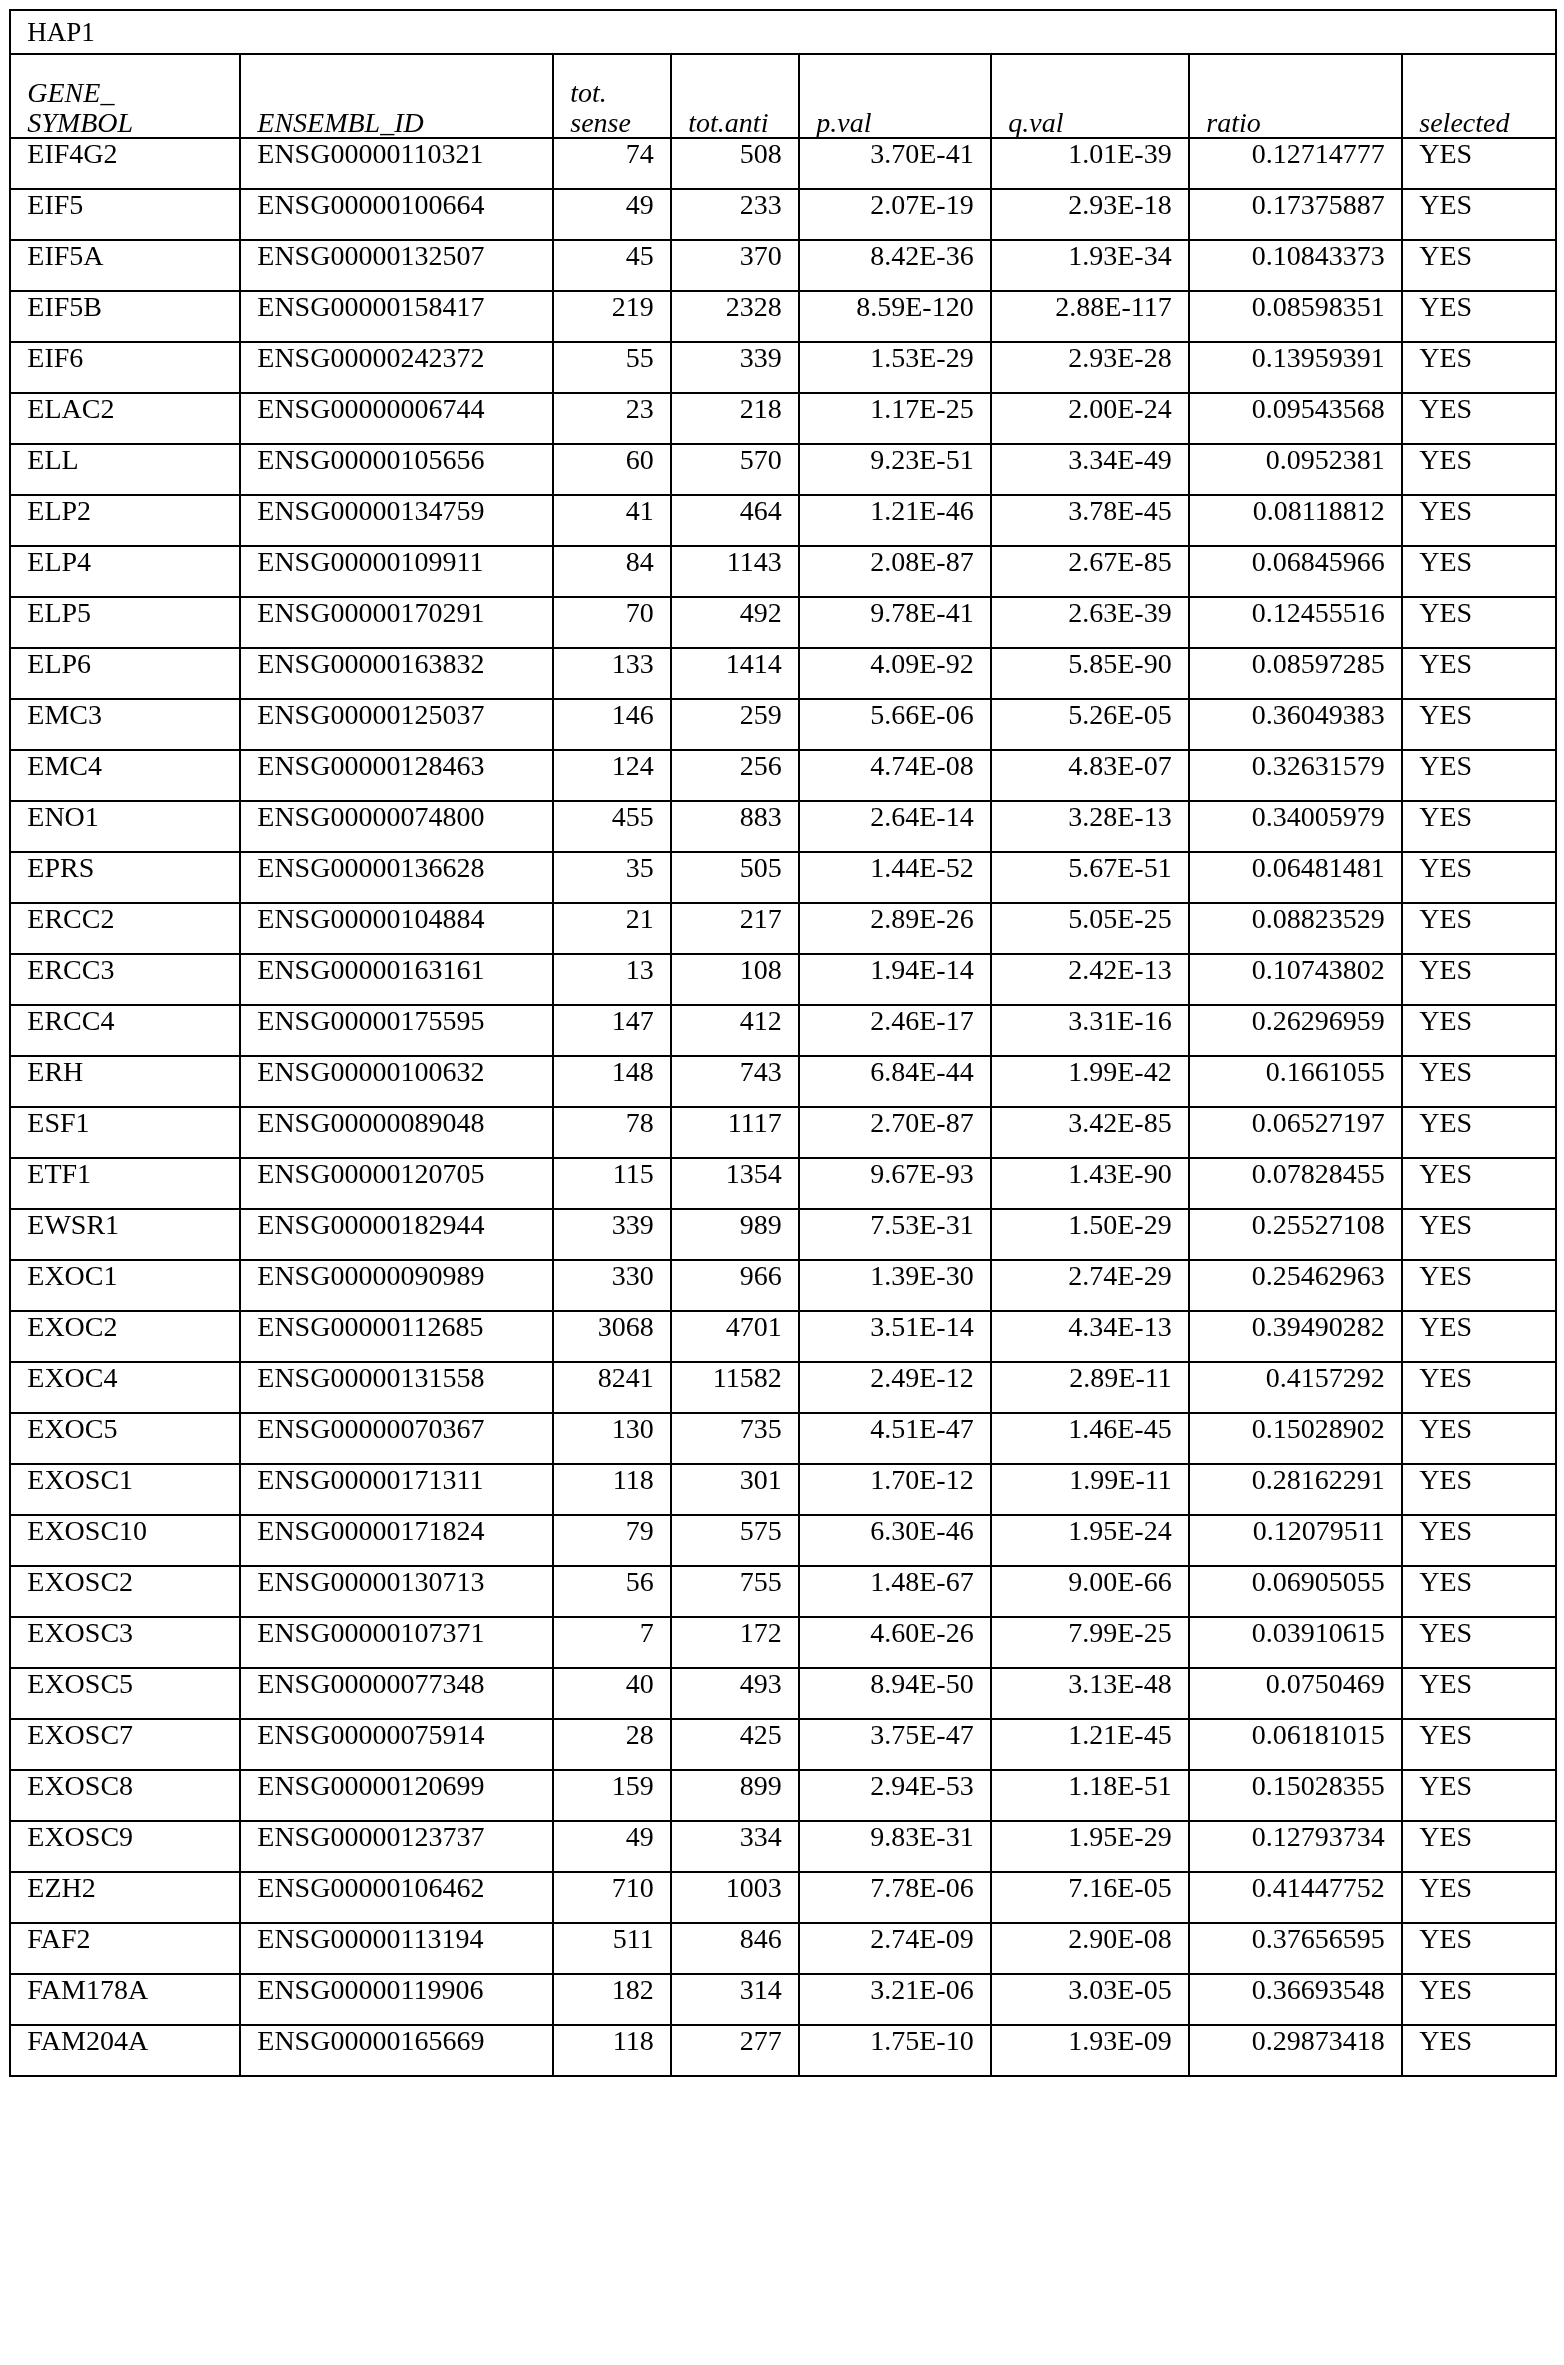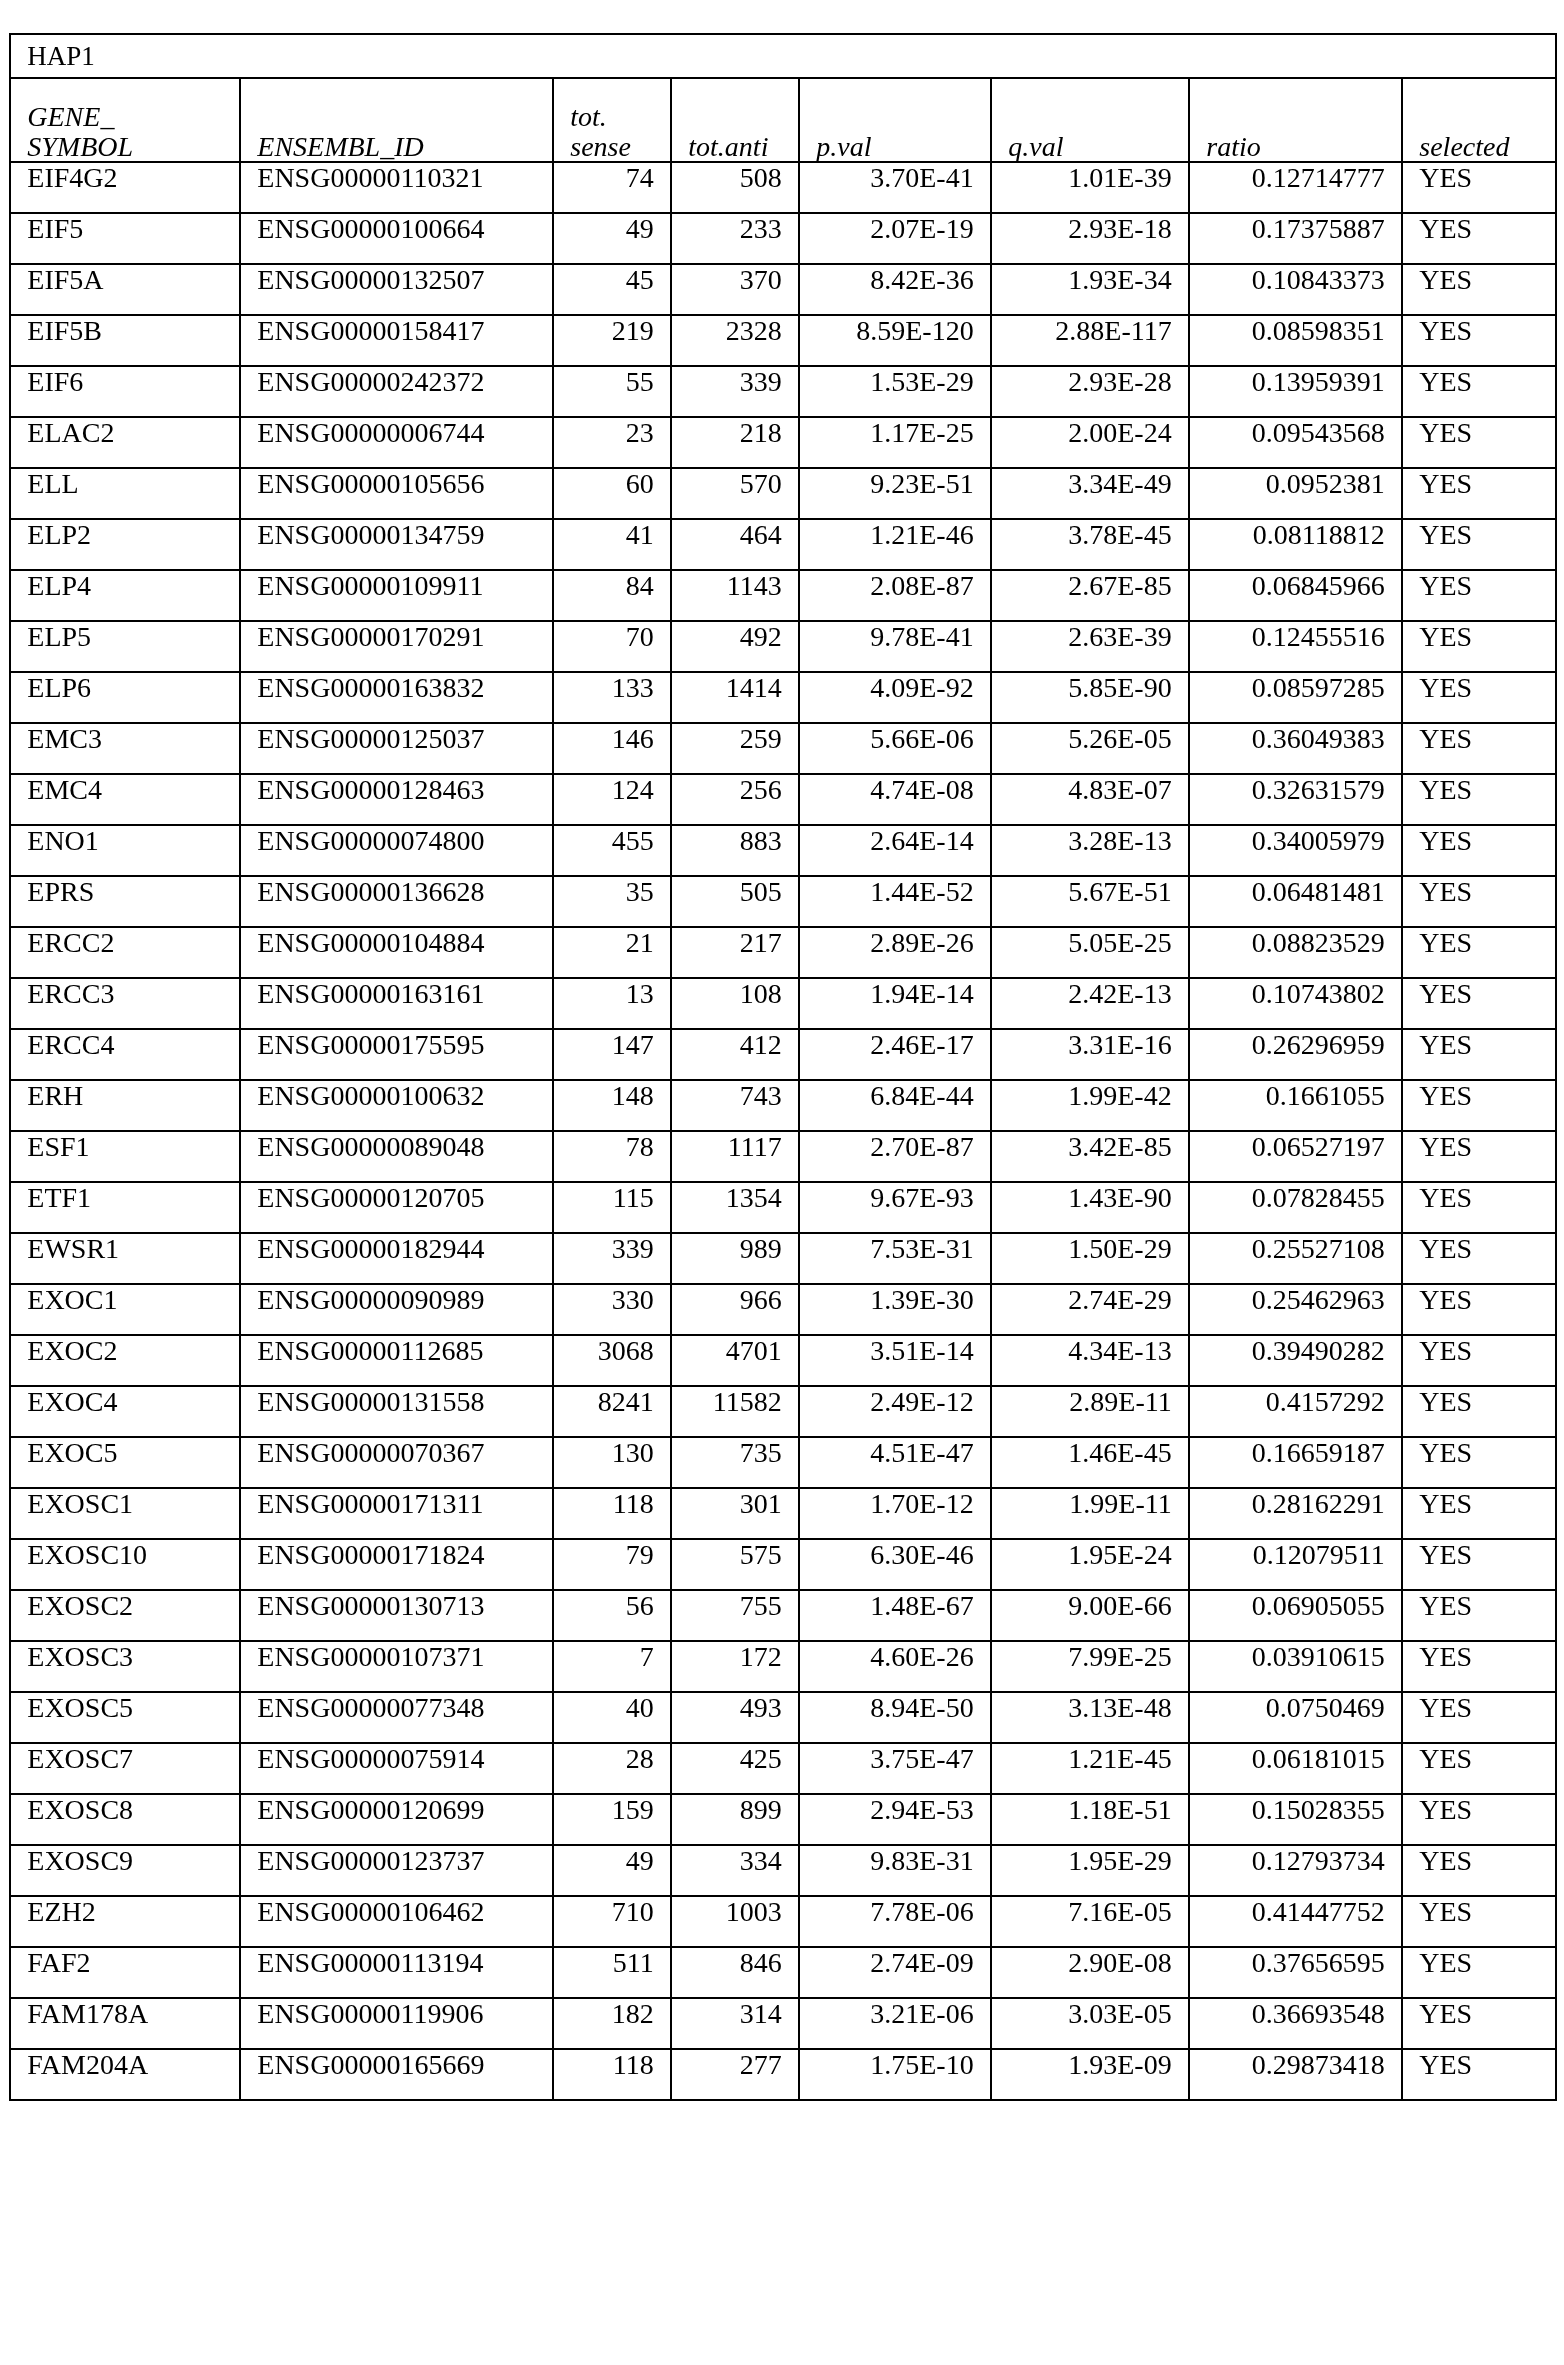--- a/index.html
+++ b/index.html
@@ -4,21 +4,20 @@
 <style>
   html, body { margin: 0; padding: 0; background: #ffffff; }
   body { width: 1565px; height: 2366px; position: relative; font-family: "Liberation Serif", "DejaVu Serif", serif; color: #000; }
   table.gene-table {
     position: absolute; left: 9px; top: 9px;
     width: 1546px;
     border-collapse: collapse;
     table-layout: fixed;
     font-size: 28px;
     line-height: 1.05;
-    margin-top: 24px;
   }
   table.gene-table td, table.gene-table th {
     border: 2.4px solid #000;
     padding: 0 16.3px 0 16.3px;
     font-weight: normal;
   }
   .title-row th { height: 42px; text-align: left; font-weight: bold; vertical-align: middle; font-size: 27px; padding-left: 16.3px; }
   .header-row th { height: 82px; vertical-align: bottom; text-align: left; padding-bottom: 9.8px; font-style: italic; }
   .data-row td { height: 49px; vertical-align: top; padding-top: 4.9px; white-space: nowrap; }
   td.num { text-align: right; }
@@ -336,21 +335,21 @@
         <td class="num">0.4157292</td>
         <td class="txt">YES</td>
       </tr>
       <tr class="data-row">
         <td class="txt">EXOC5</td>
         <td class="txt">ENSG00000070367</td>
         <td class="num">130</td>
         <td class="num">735</td>
         <td class="num">4.51E-47</td>
         <td class="num">1.46E-45</td>
-        <td class="num">0.16659187</td>
+        <td class="num">0.15028902</td>
         <td class="txt">YES</td>
       </tr>
       <tr class="data-row">
         <td class="txt">EXOSC1</td>
         <td class="txt">ENSG00000171311</td>
         <td class="num">118</td>
         <td class="num">301</td>
         <td class="num">1.70E-12</td>
         <td class="num">1.99E-11</td>
         <td class="num">0.28162291</td>

